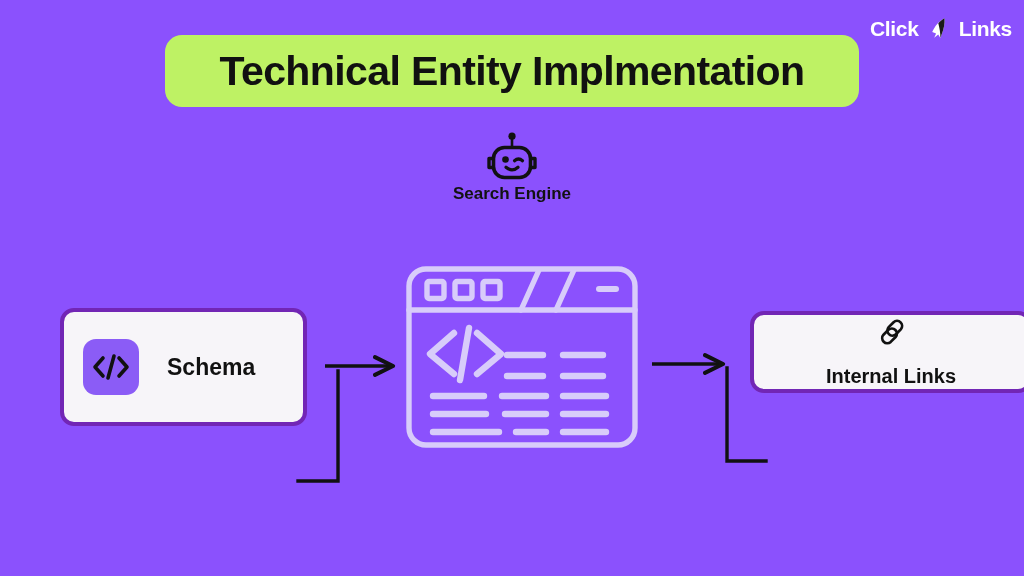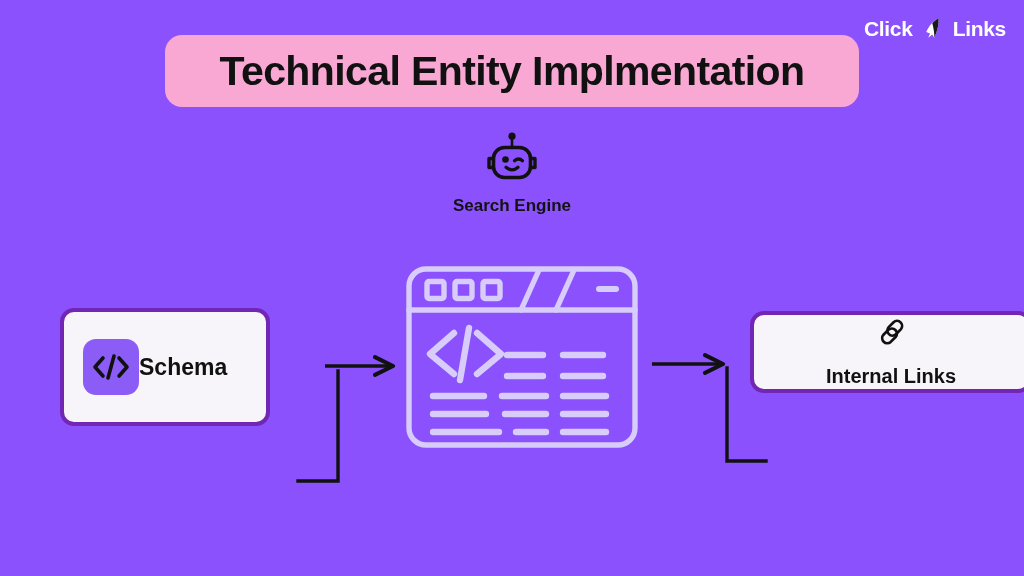--- a/index.html
+++ b/index.html
@@ -17,21 +17,21 @@
     width: 1024px;
     height: 576px;
     background: #8B51FD;
     overflow: hidden;
   }
 
   
   #brand {
     position: absolute;
     top: 16px;
-    right: 18px;
+    right: 12px;
     display: flex;
     align-items: center;
     gap: 10px;
     color: #FFFFFF;
     font-size: 21px;
     font-weight: bold;
     letter-spacing: -0.3px;
     line-height: 1;
   }
   #brand .rocket {
@@ -43,21 +43,21 @@
     margin: 0 -1px;
   }
 
   
   #title-pill {
     position: absolute;
     left: 165px;
     top: 35px;
     width: 694px;
     height: 72px;
-    background: #f9a8d4;
+    background: #bef264;
     border-radius: 17px;
     display: flex;
     align-items: center;
     justify-content: center;
   }
   #title-pill .title-text {
     color: #111111;
     font-size: 41px;
     font-weight: bold;
     letter-spacing: -0.6px;
@@ -72,47 +72,46 @@
     width: 1024px;
     display: flex;
     flex-direction: column;
     align-items: center;
   }
   #robot-icon {
     width: 62px;
     height: 50px;
   }
   #robot-caption {
-    margin-top: 12px;
     text-align: center;
     color: #121212;
     font-size: 17px;
     font-weight: bold;
     line-height: 1.45;
   }
 
   
   .card {
     position: absolute;
     background: #F7F5F9;
     border: 4px solid #7226B5;
     border-radius: 14px;
     box-sizing: border-box;
   }
 
   
   #card-schema {
     left: 60px;
     top: 308px;
-    width: 210px;
+    width: 247px;
     height: 118px;
     display: flex;
     align-items: center;
     padding-left: 19px;
-    gap: 0;
+    gap: 28px;
   }
   #schema-icon-tile {
     width: 56px;
     height: 56px;
     flex: 0 0 56px;
     background: #8B5CF6;
     border-radius: 13px;
     display: flex;
     align-items: center;
     justify-content: center;

